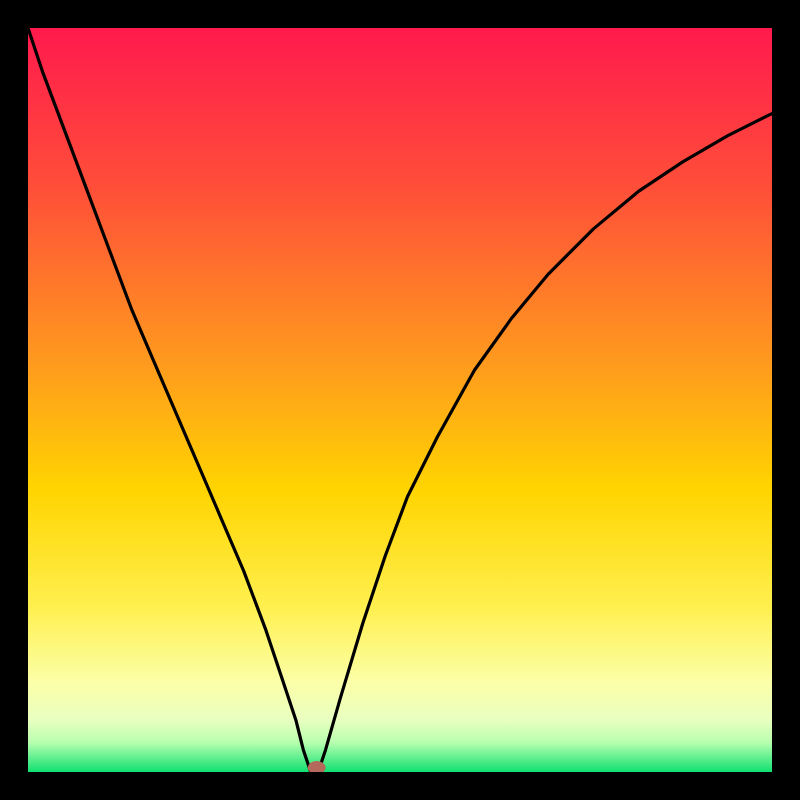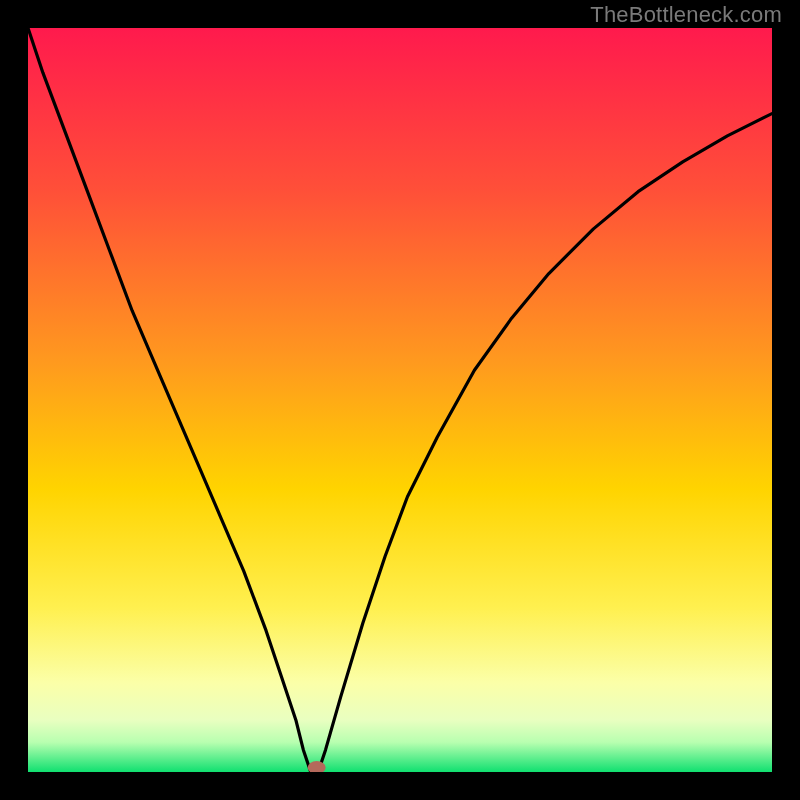--- a/index.html
+++ b/index.html
@@ -40,21 +40,20 @@
     height: 744px;
   }
   .marker {
     fill: #b4695b;
   }
 </style>
 </head>
 <body>
 
 <div class="outer">
-  <div class="watermark">TheBottleneck.com</div>
 
   <div class="plot-wrap">
     <svg class="plot" viewBox="0 0 744 744" preserveAspectRatio="none">
       <defs>
         <linearGradient id="bg-grad" x1="0" y1="0" x2="0" y2="1">
           <stop offset="0%" stop-color="#ff1a4d"></stop>
           <stop offset="22%" stop-color="#ff5038"></stop>
           <stop offset="45%" stop-color="#ff9a1e"></stop>
           <stop offset="62%" stop-color="#ffd400"></stop>
           <stop offset="78%" stop-color="#fff050"></stop>

